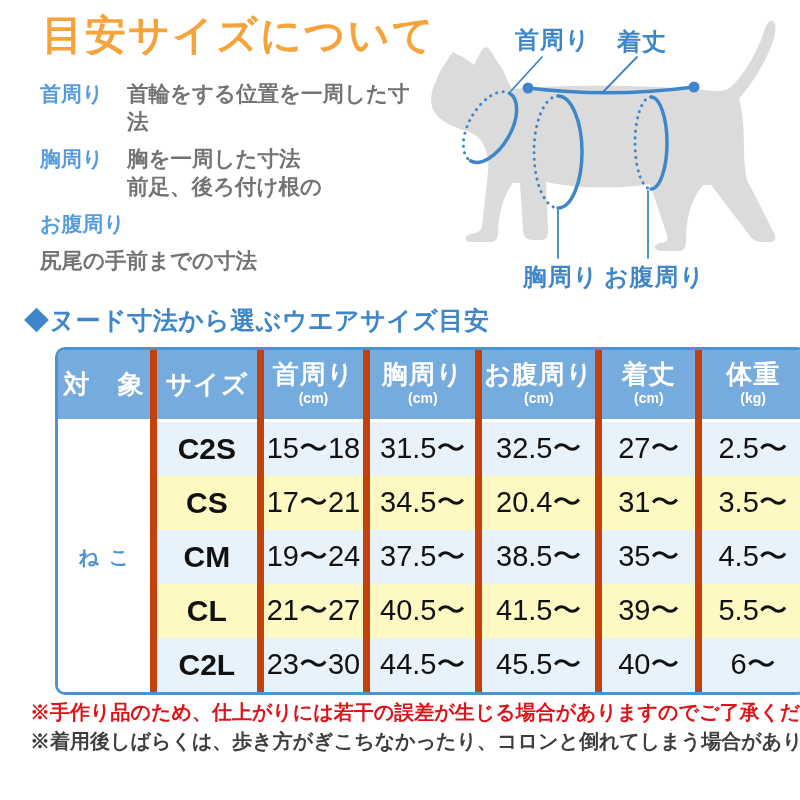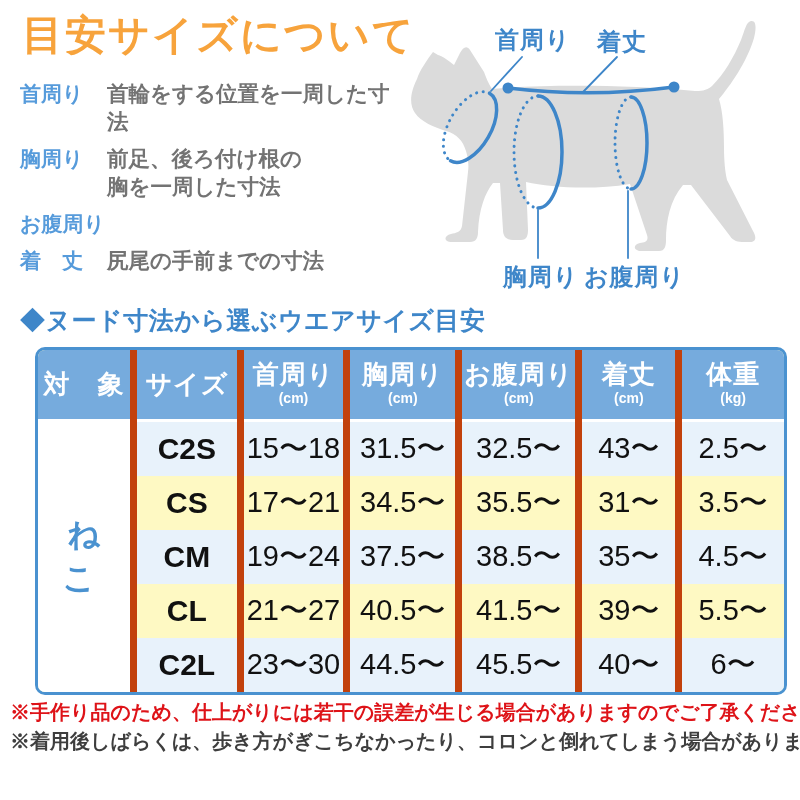--- a/index.html
+++ b/index.html
@@ -1,20 +1,20 @@
 <!DOCTYPE html>
 <html><head>
 <meta charset="utf-8">
 <style>
   html,body{margin:0;padding:0;}
   body{
     width:800px;height:800px;background:#ffffff;position:relative;overflow:hidden;
     font-family:"Liberation Sans",sans-serif;
   }
-  .page{position:absolute;inset:0;}
+  .page{position:absolute;inset:0;margin-left:20px;}
 
   
   .title{
     position:absolute;left:22px;top:10px;margin:0;
     font-size:41px;font-weight:bold;color:#F7A33C;letter-spacing:2px;line-height:1.25;
   }
 
   
   .definitions{position:absolute;left:20px;top:80px;width:385px;}
   .def-row{display:flex;margin-bottom:9px;}
@@ -32,21 +32,21 @@
     position:absolute;color:#3E86C9;font-weight:bold;font-size:24px;letter-spacing:1px;
     white-space:nowrap;
   }
   .lbl-neck{left:95px;top:24px;}
   .lbl-length{left:197px;top:26px;}
   .lbl-chest{left:103px;top:261px;}
   .lbl-belly{left:184px;top:261px;}
 
   
   .section-title{
-    position:absolute;left:20px;top:304px;margin:0;
+    position:absolute;left:4px;top:304px;margin:0;
     font-size:25px;font-weight:bold;color:#3E86C9;letter-spacing:0.5px;
   }
 
   
   .table-wrap{
     position:absolute;left:35px;top:347px;width:752px;
     border:3px solid #4A92D0;border-radius:10px;overflow:hidden;
     box-sizing:border-box;background:#fef9c3;
   }
   table{width:100%;border-collapse:collapse;table-layout:fixed;}
@@ -55,21 +55,21 @@
     background:#76ABDD;color:#ffffff;height:69px;
     border-bottom:3px solid #ffffff;font-weight:bold;
   }
   th.bl,td.bl{border-left:7px solid #c2410c;}
   .h-label{font-size:26px;line-height:27px;letter-spacing:1px;}
   .h-unit{font-size:14px;line-height:20px;font-weight:bold;}
   td{height:54px;font-size:29px;color:#111;}
   tbody tr:nth-child(odd) td{background:#E8F2FB;}
   td.target-cell{
     background:#ffffff !important;color:#4A92D0;font-weight:bold;
-    font-size:32px;letter-spacing:10px;text-indent:10px;
+    font-size:20px;letter-spacing:10px;text-indent:10px;
     border-right:3px solid #4A92D0;
   }
   td.size-cell{font-weight:bold;font-size:30px;}
 
   
   .notes{position:absolute;left:10px;top:698px;width:788px;}
   .note{font-size:20px;line-height:29px;font-weight:bold;white-space:nowrap;}
   .note-red{color:#DE1318;}
   .note-dark{color:#3E3E3E;}
 </style>
@@ -83,31 +83,30 @@
   <div class="definitions">
     <div class="def-row">
       <div class="def-term">首周り</div>
       <div class="def-desc">
         <span>首輪をする位置を一周した寸法</span>
       </div>
     </div>
     <div class="def-row">
       <div class="def-term">胸周り</div>
       <div class="def-desc">
+        <span>胸を一周した寸法</span>
         <span>前足、後ろ付け根の</span>
-        <span>胸を一周した寸法</span>
       </div>
     </div>
     <div class="def-row">
       <div class="def-term">お腹周り</div>
       <div class="def-desc">
       </div>
     </div>
     <div class="def-row">
-      <div class="def-term">着　丈</div>
       <div class="def-desc">
         <span>尻尾の手前までの寸法</span>
       </div>
     </div>
   </div>
 
   <div class="figure">
     <svg width="400" height="305" viewBox="0 0 400 305">
 
       <path fill="#DBDBDB" d="
@@ -239,28 +238,28 @@
             </th>
         </tr>
       </thead>
       <tbody>
         <tr>
           <td class="target-cell" rowspan="5">ねこ</td>
           <td class="bl size-cell">C2S</td>
           <td class="bl">15〜18</td>
           <td class="bl">31.5〜</td>
           <td class="bl">32.5〜</td>
-          <td class="bl">43〜</td>
+          <td class="bl">27〜</td>
           <td class="bl">2.5〜</td>
         </tr>
         <tr>
           <td class="bl size-cell">CS</td>
           <td class="bl">17〜21</td>
           <td class="bl">34.5〜</td>
-          <td class="bl">35.5〜</td>
+          <td class="bl">20.4〜</td>
           <td class="bl">31〜</td>
           <td class="bl">3.5〜</td>
         </tr>
         <tr>
           <td class="bl size-cell">CM</td>
           <td class="bl">19〜24</td>
           <td class="bl">37.5〜</td>
           <td class="bl">38.5〜</td>
           <td class="bl">35〜</td>
           <td class="bl">4.5〜</td>

